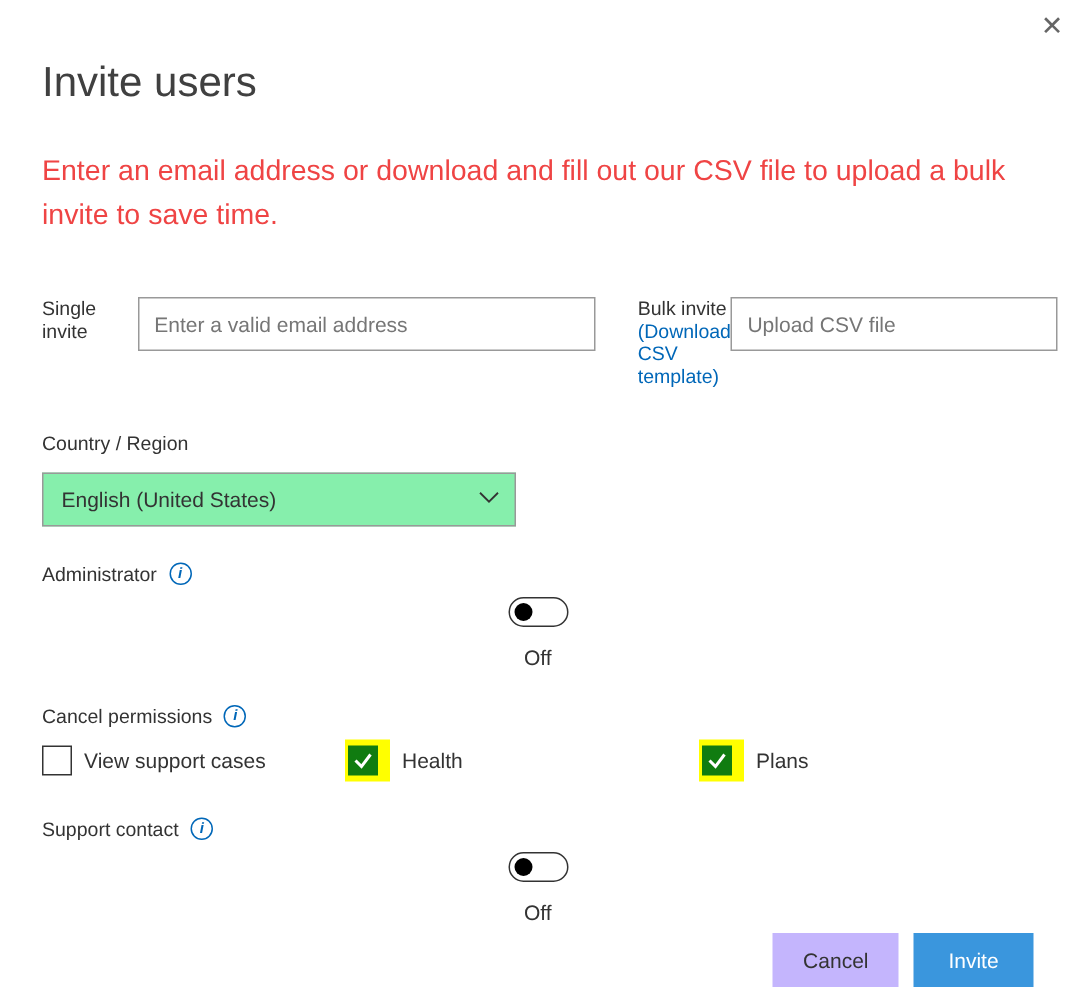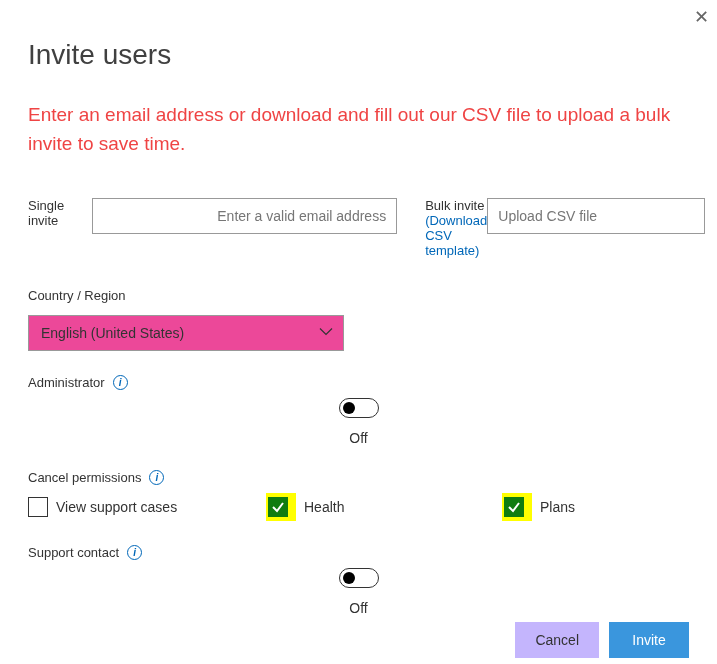--- a/index.html
+++ b/index.html
@@ -64,21 +64,21 @@
     height: 36px;
     border: 1px solid #999;
     padding: 0 10px;
     font-size: 14px;
     font-family: inherit;
     background: #fff;
   }
   input[type="text"]::placeholder {
     color: #767676;
   }
-  .single-input { width: 333px; text-align: right; }
+  .single-input { width: 333px; }
   .bulk-input   { width: 218px; }
   .btn {
     display: inline-flex;
     align-items: center;
     justify-content: center;
     height: 36px;
     padding: 0 20px;
     border: none;
     font-family: inherit;
     font-size: 14px;
@@ -97,21 +97,21 @@
     margin-top: 6px;
   }
   .select-display {
     height: 36px;
     border: 1px solid #999;
     padding: 0 36px 0 12px;
     display: flex;
     align-items: center;
     font-size: 14px;
     cursor: pointer;
-    background: #ec4899;
+    background: #86efac;
   }
   .select-chevron {
     position: absolute;
     right: 10px;
     top: 50%;
     transform: translateY(-50%);
     pointer-events: none;
   }
   .section { margin-top: 24px; }
   .label-with-info {
@@ -257,21 +257,21 @@
       <span class="toggle-state">Off</span>
     </div>
   </div>
 
   <div class="section">
     <div class="label-with-info">
       <span>Cancel permissions</span>
       <span class="info-icon">i</span>
     </div>
     <div class="perm-row">
-      <div class="perm-item" style="width:238px;">
+      <div class="perm-item" style="width:202px;">
         <span class="checkbox-empty"></span>
         <span class="perm-label">View support cases</span>
       </div>
 
       <div class="perm-item" style="width:236px;">
         <span class="hl">
           <span class="checkbox-checked">
             <svg width="14" height="14" viewBox="0 0 14 14">
                 <path d="M2 7 L6 11 L12 3" stroke="#fff" stroke-width="2" fill="none"></path>
               </svg>

